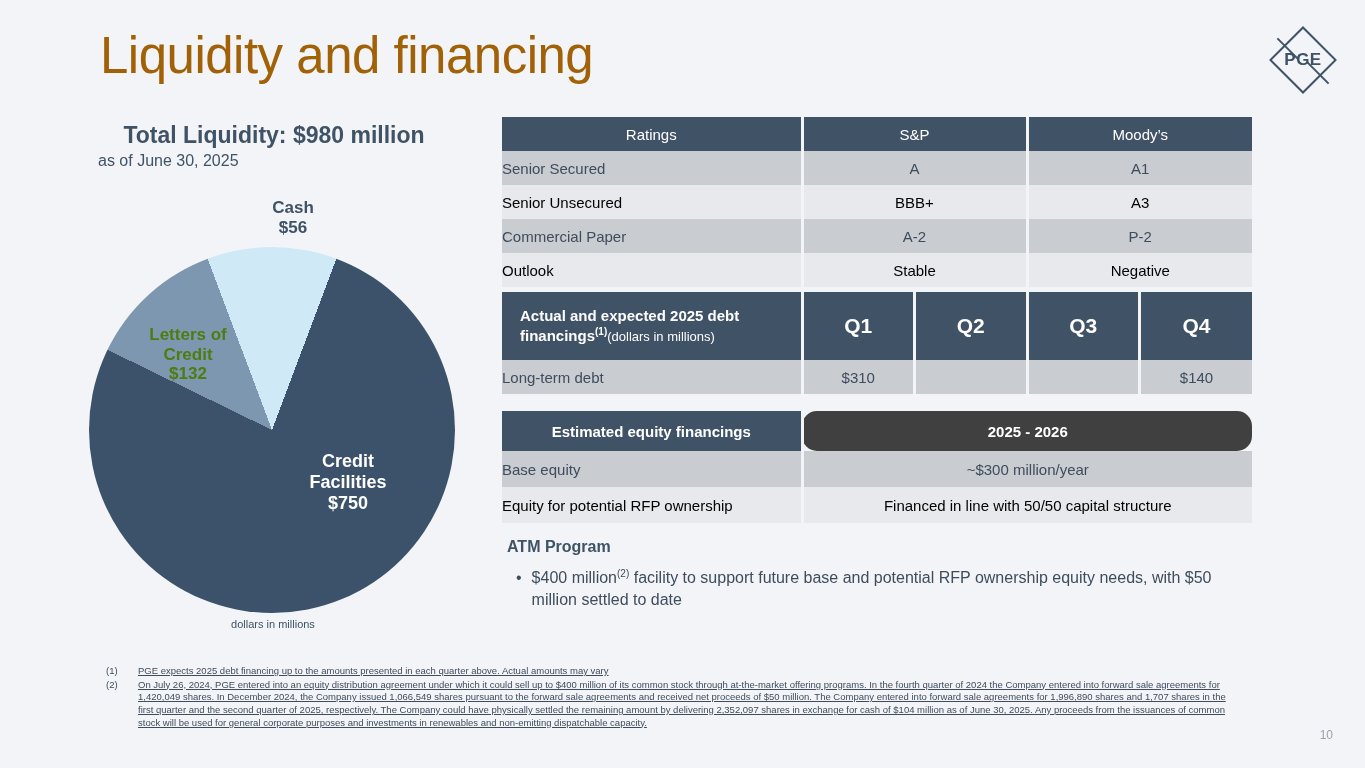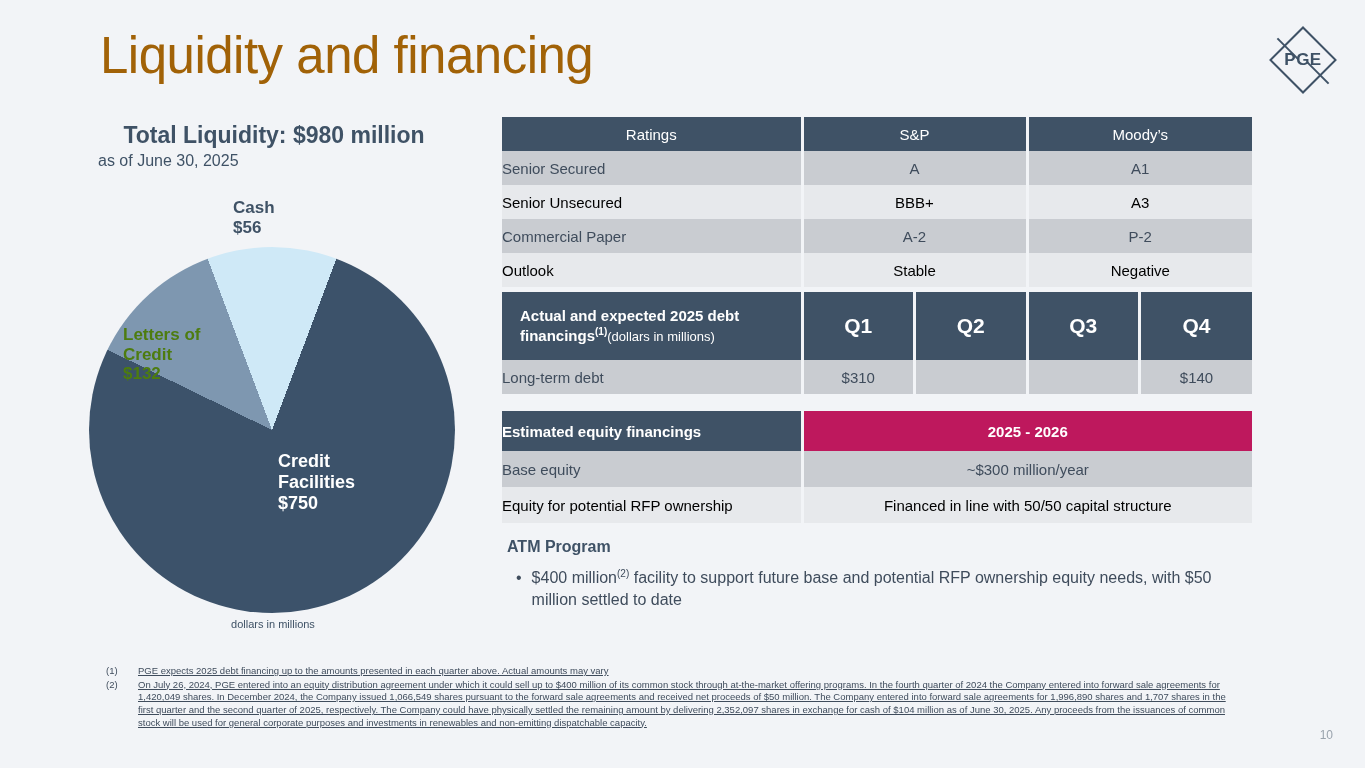--- a/index.html
+++ b/index.html
@@ -82,20 +82,21 @@
     background: conic-gradient(
       from 0deg,
       #cfe9f7 0deg 20.6deg,
       #3c526a 20.6deg 296deg,
       #7e97b0 296deg 339.4deg,
       #cfe9f7 339.4deg 360deg
     );
   }
   .pie-label {
     position: absolute;
+    text-align: center;
     line-height: 1.16;
   }
   .pie-label.cash {
     left: 145px; top: 0px; width: 120px;
     font-size: 17px; font-weight: 700; color: #3f5266;
   }
   .pie-label.loc {
     left: 35px; top: 127px; width: 130px;
     font-size: 17px; font-weight: 700; color: #4d7c0f;
   }
@@ -162,26 +163,26 @@
   #debt-table td.sep { border-right: 3px solid #f2f4f7; }
   .sup { font-size: 10px; vertical-align: super; }
   .dollars-note { font-weight: 400; font-size: 13px; }
 
   
   #equity-table { left: 502px; top: 411px; width: 750px; }
   #equity-table col.e1 { width: 300px; }
   #equity-table col.e2 { width: 450px; }
   #equity-table .hdr-left {
     background: #3f5266; color: #fff; font-weight: 700;
-    text-align: left; font-size: 15px; height: 40px;
+    text-align: center; font-size: 15px; height: 40px;
     border-right: 3px solid #f2f4f7;
   }
   #equity-table .hdr-right {
-    background: #be185d; color: #fff; font-weight: 700;
-    text-align: center; font-size: 15px; height: 40px;
+    background: #404040; color: #fff; font-weight: 700;
+    text-align: center; font-size: 15px; height: 40px; border-radius: 15px;
   }
   #equity-table td.sep { border-right: 3px solid #f2f4f7; }
   #equity-table tr.er td { height: 36px; }
 
   
   .atm-title {
     position: absolute; left: 507px; top: 538px;
     font-size: 16px; font-weight: 700; color: #3f5266;
   }
   .atm-bullet {

